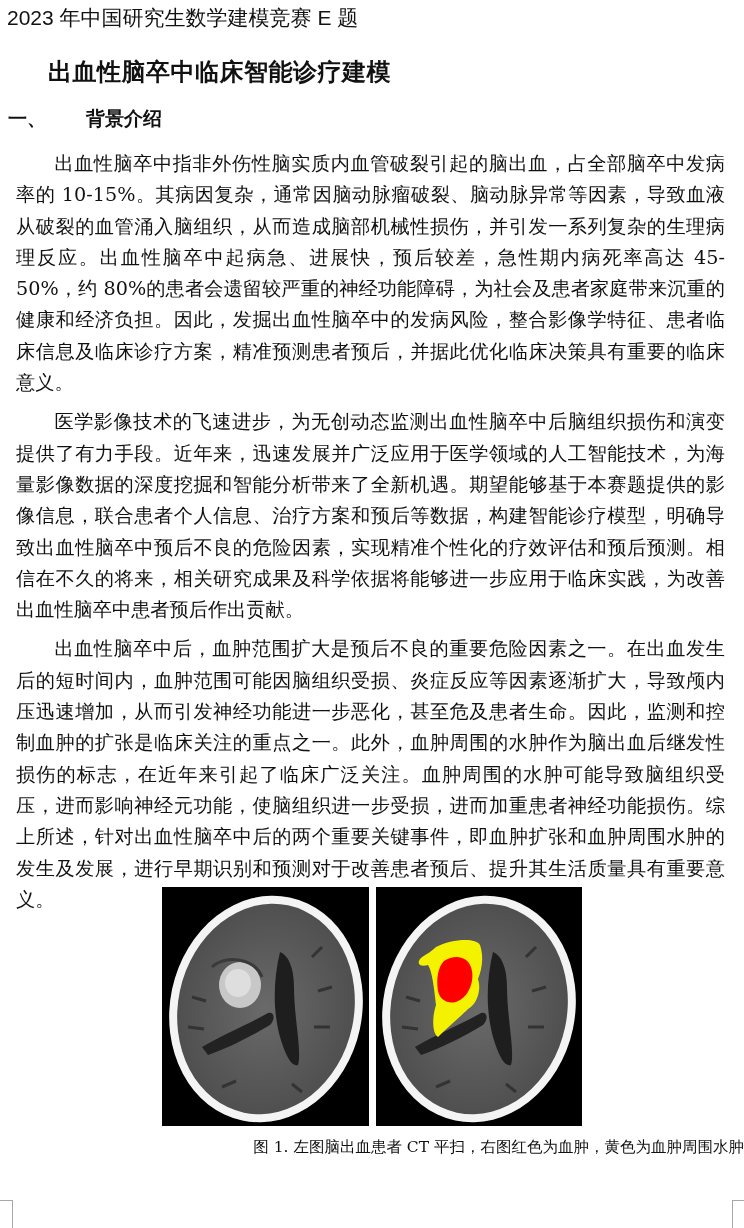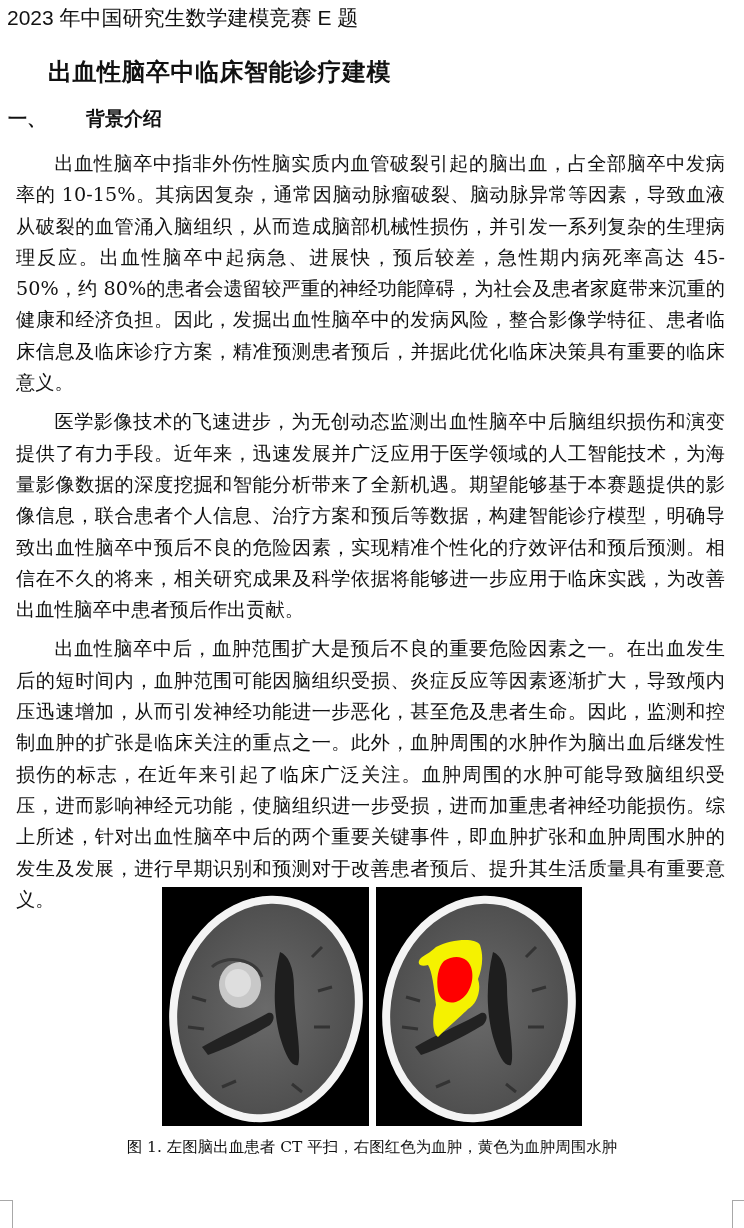--- a/index.html
+++ b/index.html
@@ -9,21 +9,21 @@
                  font-family:Liberation Sans, sans-serif; }
   .title { position:absolute; left:0; width:744px; top:56px; text-align:left; font-size:24px; font-weight:bold; letter-spacing:0.5px;margin-left:48px; }
   .section { position:absolute; left:8px; top:106px; font-size:19px; font-weight:bold; white-space:nowrap; }
   .section .num { display:inline-block; width:78px; }
   .body { position:absolute; left:8px; width:725px; top:140px; font-size:19.2px; line-height:31.3px; text-align:justify; }
   .body p { margin:8px; text-indent:2em; text-align:justify; text-align-last:left; }
   .figure { position:absolute; top:887px; left:162px; width:420px; height:239px; }
   .ct { position:absolute; top:0; width:207px; height:239px; background:#000; overflow:hidden; }
   .ct.left { left:0; }
   .ct.right { left:214px; width:206px; }
-  .caption { position:absolute; top:1137px; left:0; width:744px; text-align:center; font-size:15.5px; white-space:nowrap; }
+  .caption { position:absolute; top:1137px; left:0; width:744px; text-align:right; font-size:15.5px; white-space:nowrap; }
   .corner { position:absolute; width:12px; height:28px; border-color:#a8a8a8; border-style:solid; }
   .corner.bl { left:0; top:1200px; border-width:1px 1px 0 0; }
   .corner.br { left:732px; top:1200px; border-width:1px 0 0 1px; }
 </style>
 </head>
 <body>
 
 <div class="header-line">2023 年中国研究生数学建模竞赛 E 题</div>
 
 <div class="title">出血性脑卒中临床智能诊疗建模</div>

